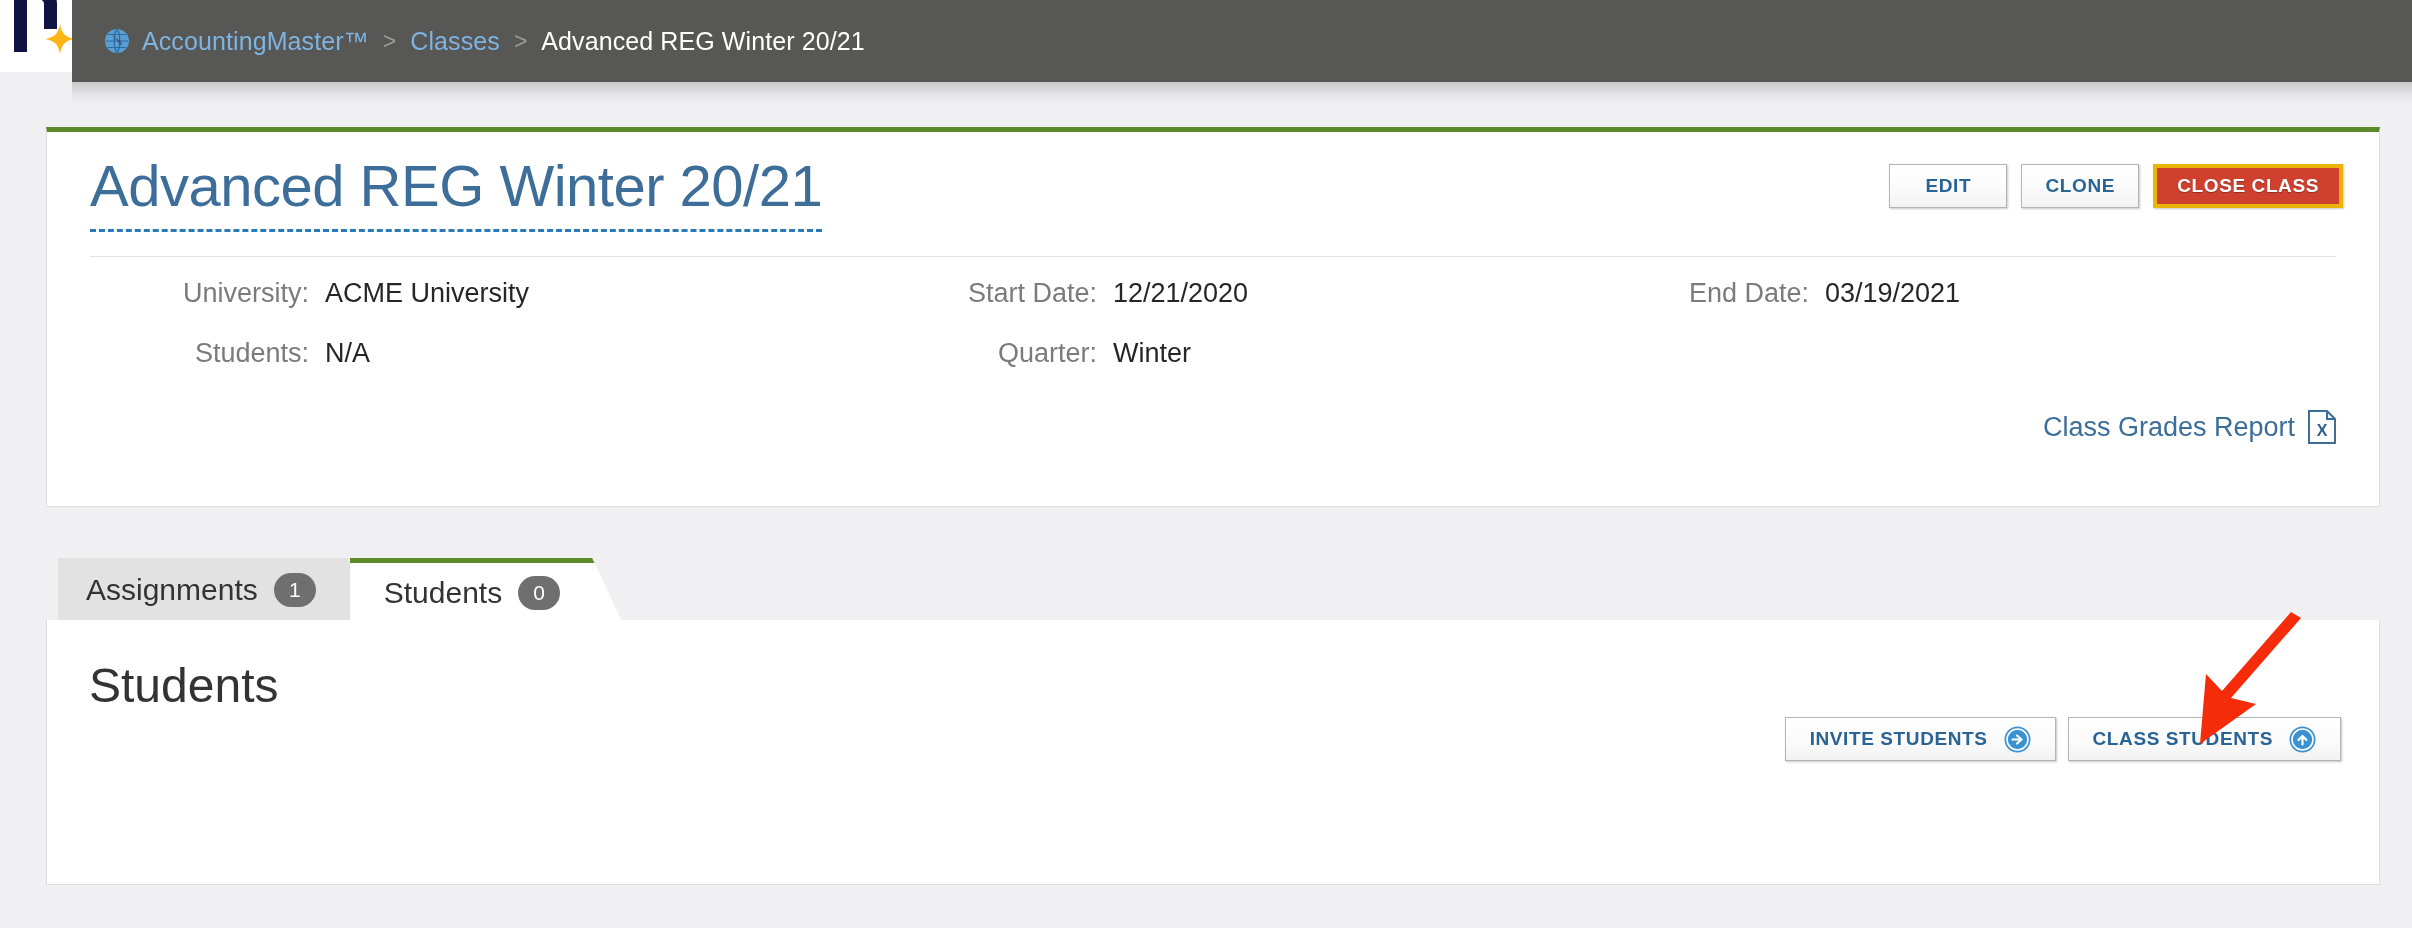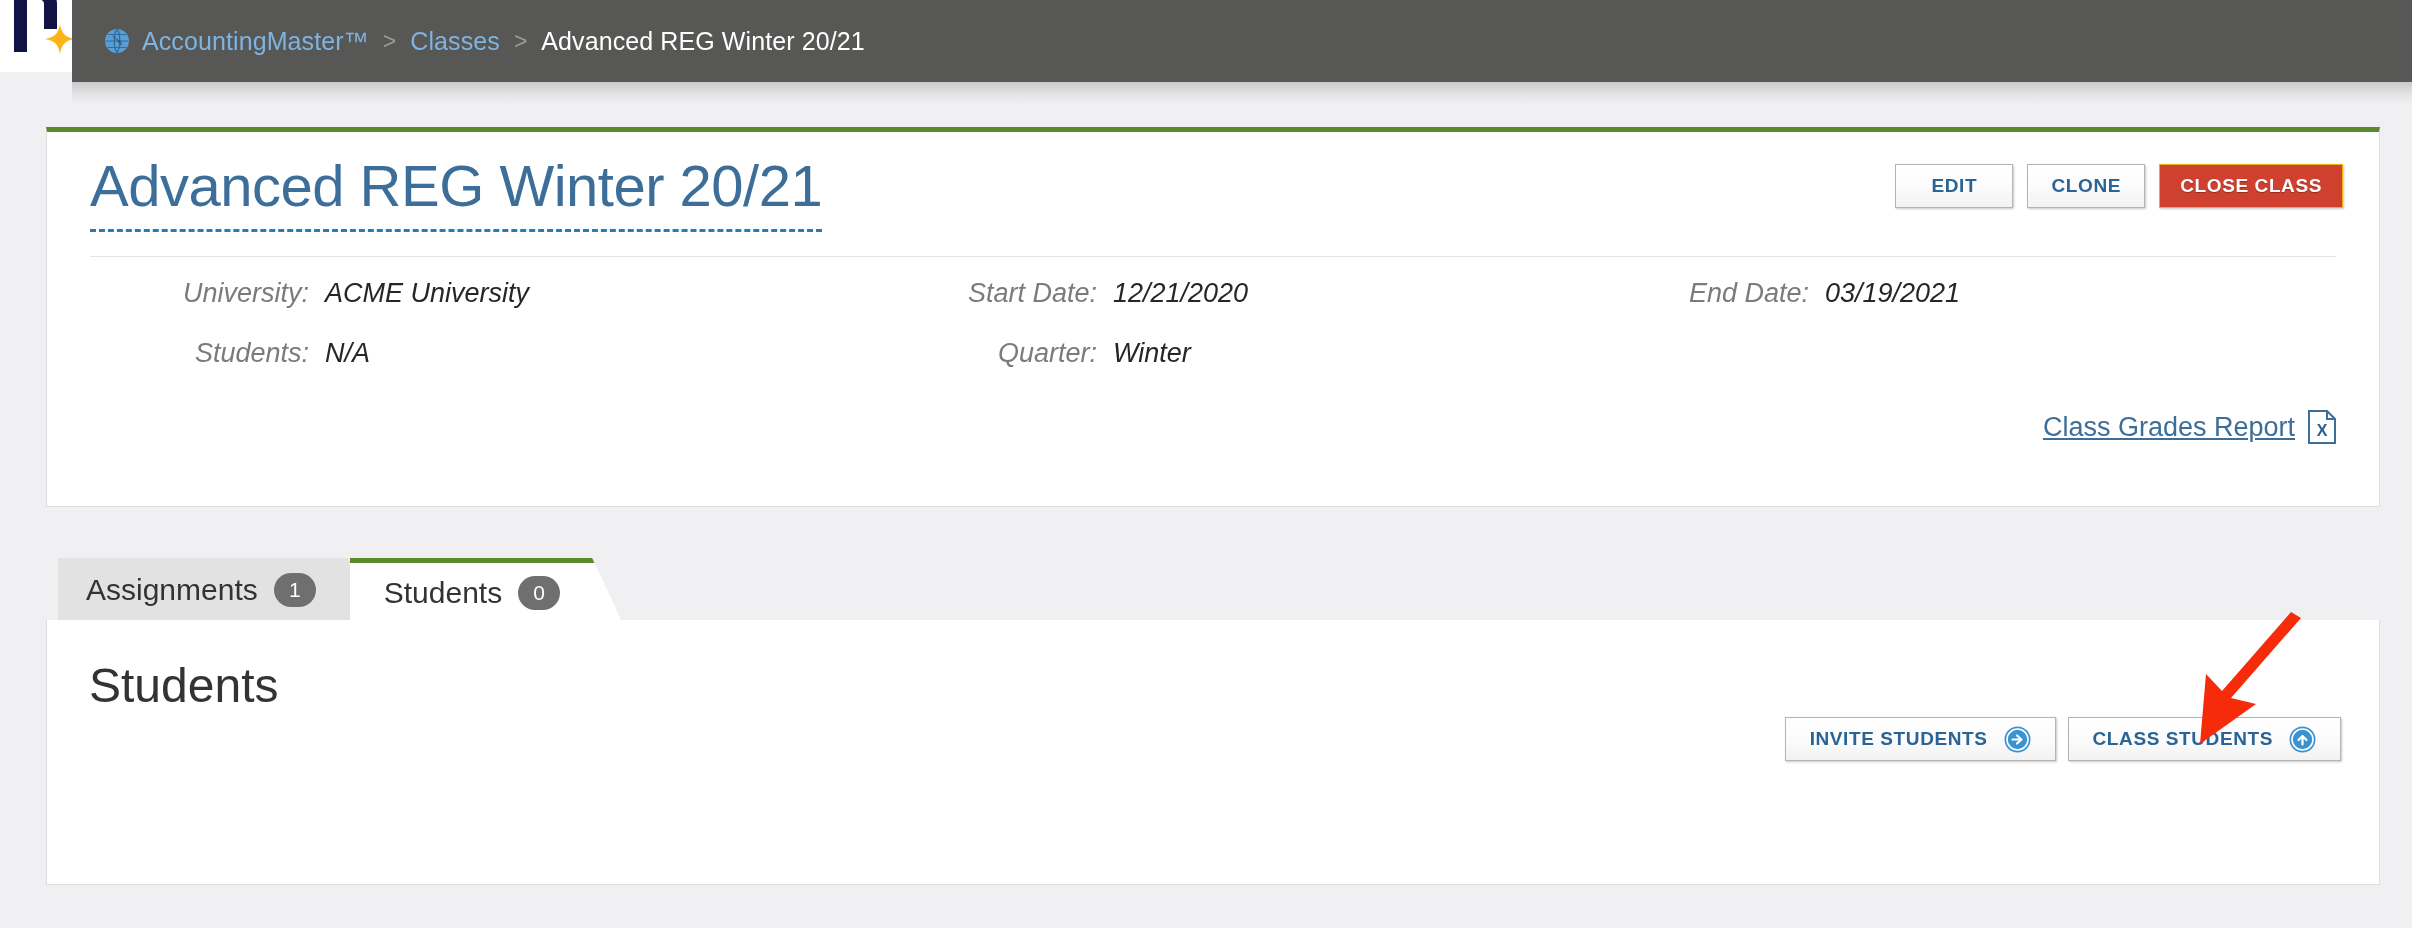--- a/index.html
+++ b/index.html
@@ -129,21 +129,21 @@
     font-weight: bold;
     letter-spacing: .6px;
     cursor: pointer;
     border: 1px solid #b4b4b4;
     background: linear-gradient(to bottom, #ffffff 0%, #fbfbfb 55%, #f2f2f2 100%);
     color: #2a6496;
     box-shadow: 1px 1px 2px rgba(0,0,0,.22);
   }
   .btn-danger {
     background: #d0402f;
-    border: 1px solid #eab308;
+    border: 4px solid #eab308;
     color: #ffffff;
     text-shadow: 0 1px 1px rgba(0,0,0,.3);
     min-width: 168px;
   }
 
   .divider {
     position: absolute;
     left: 43px; top: 124px;
     width: 2246px; height: 1px;
     background: #e3e3e3;
@@ -156,21 +156,20 @@
   }
   .meta-row {
     position: relative;
     height: 60px;
   }
   .meta-cell {
     position: absolute;
     display: flex;
     align-items: center;
     white-space: nowrap;
-    font-style: italic;
   }
   .meta-cell.c1 { left: 120px; }
   .meta-cell.c2 { left: 860px; }
   .meta-cell.c3 { left: 1610px; }
   .meta-label {
     font-size: 27px;
     color: #7b7b7b;
     text-align: right;
   }
   .meta-value {
@@ -185,21 +184,20 @@
   .report-link {
     position: absolute;
     right: 42px; top: 278px;
     display: flex;
     align-items: center;
     gap: 12px;
     font-size: 27px;
     color: #3d6e99;
     cursor: pointer;
     white-space: nowrap;
-    text-decoration: underline;
   }
   .xls-icon { width: 30px; height: 34px; }
 
   
   .tabs {
     position: absolute;
     left: 46px; top: 556px;
     display: flex;
     align-items: flex-end;
     height: 66px;

